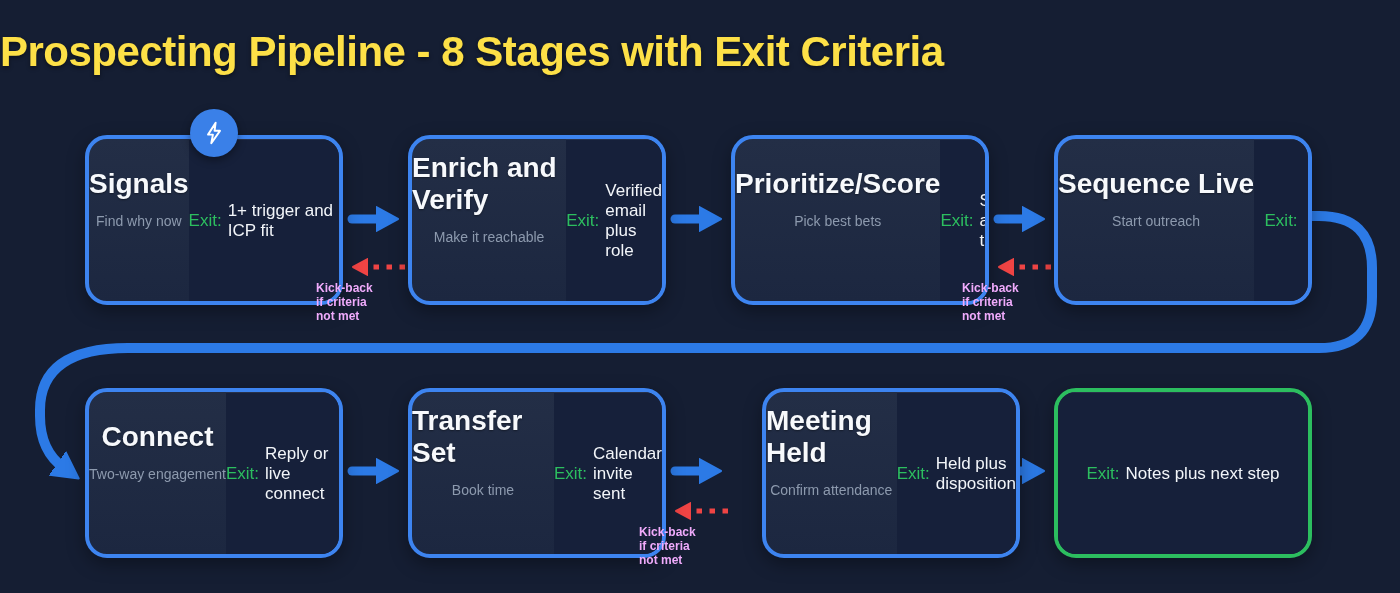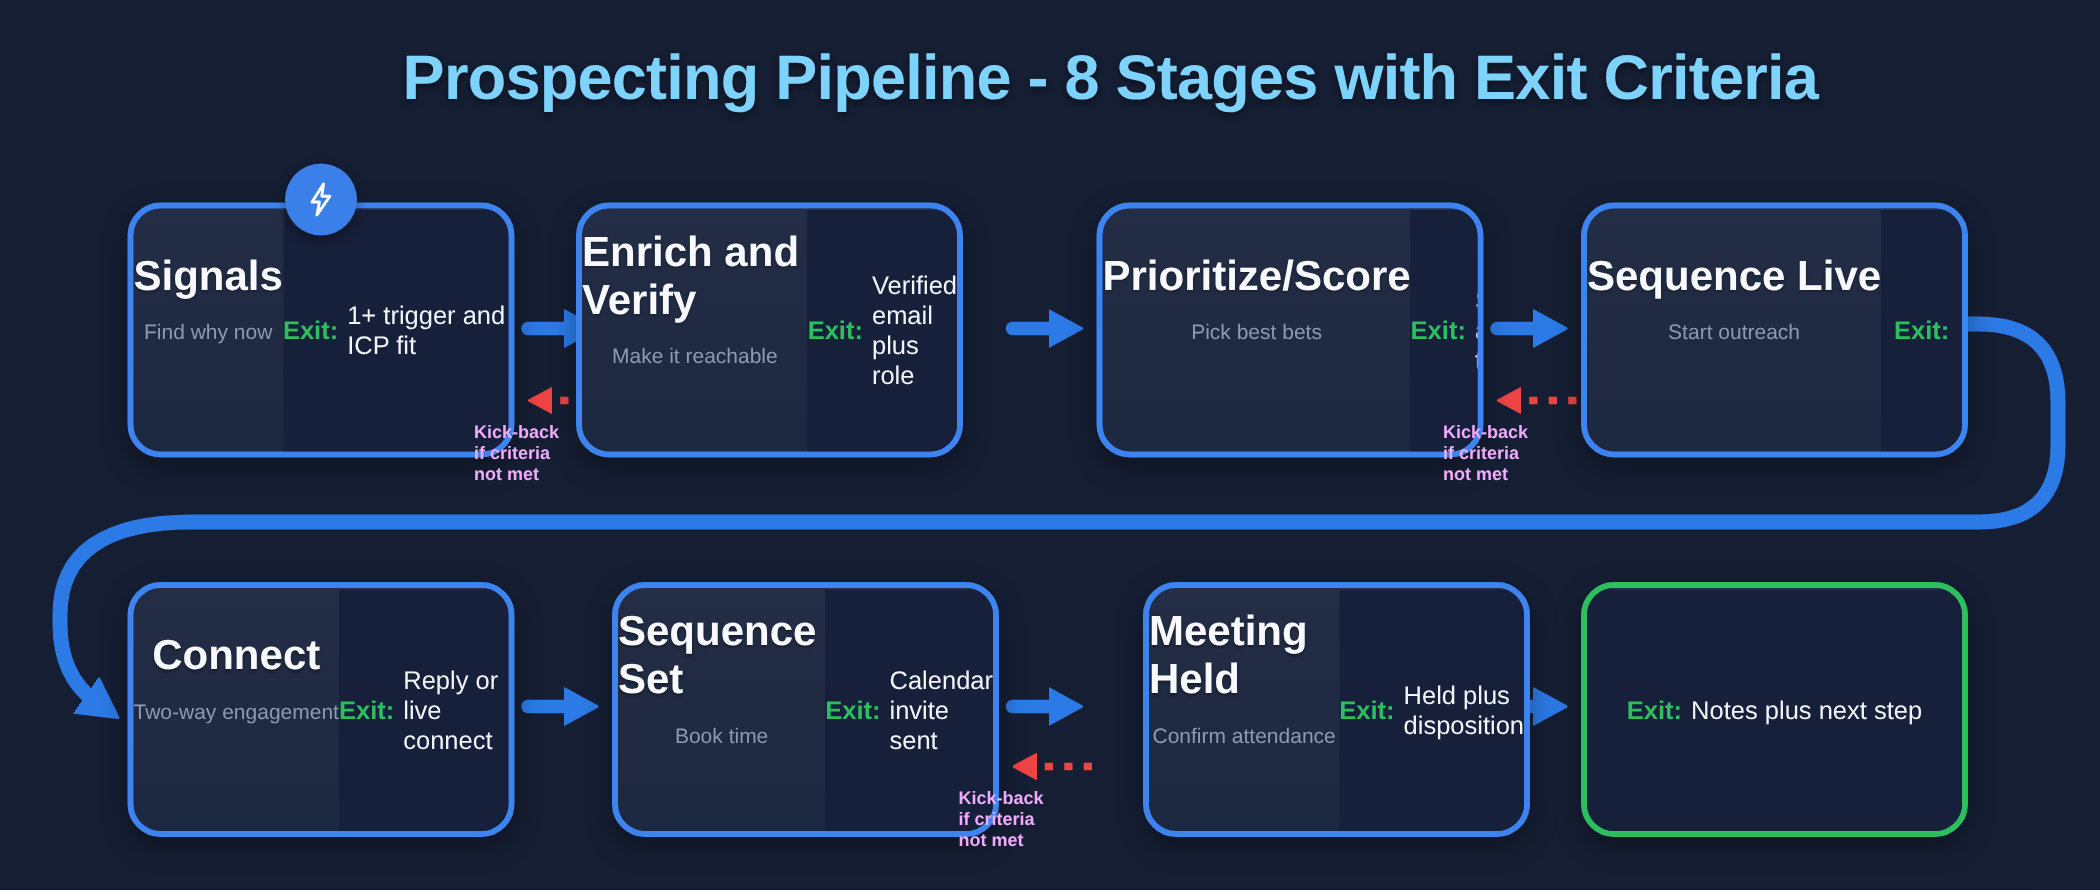--- a/index.html
+++ b/index.html
@@ -5,23 +5,23 @@
   html,body{margin:0;padding:0;background:#0d1422;}
   .canvas{
     position:relative;
     width:1400px;height:593px;
     background:#151e33;
     font-family:"Liberation Sans", sans-serif;
     overflow:hidden;
   }
   .page-title{
     position:absolute;left:0;top:28px;width:1212px;
-    text-align:right;
+    text-align:left;
     font-size:42px;font-weight:700;letter-spacing:-0.5px;
-    color:#7dd3fc;
+    color:#fde047;
     text-shadow:0 2px 4px rgba(0,0,0,0.45);
   }
   .connectors{position:absolute;left:0;top:0;z-index:1;pointer-events:none;}
   .card{
     position:absolute;width:258px;height:170px;z-index:2;
     border:4px solid #3d84f0;border-radius:22px;
     background:linear-gradient(180deg,#232e46 0%,#1c2740 100%);
     box-sizing:border-box;overflow:hidden;
     box-shadow:0 6px 18px rgba(0,0,0,0.35);
     display:flex;flex-direction:row;
@@ -36,21 +36,21 @@
     text-shadow:0 1px 2px rgba(0,0,0,0.4);
   }
   .card-subtitle{font-size:14px;color:#8d9aae;line-height:26px;}
   .card-footer{
     flex:1;background:#16203а;
     background:#16203a;
     border-top:1px solid rgba(255,255,255,0.08);
     display:flex;align-items:center;justify-content:center;
     font-size:17px;color:#f2f5f9;
   }
-  .exit-label{color:#2cbe5f;font-weight:700;}
+  .exit-label{color:#2cbe5f;font-weight:400;}
   .exit-text{margin-left:6px;font-weight:500;}
   .badge{
     position:absolute;left:190px;top:109px;width:48px;height:48px;z-index:3;
     background:#3a80e8;border-radius:50%;
     display:flex;align-items:center;justify-content:center;
     box-shadow:0 3px 8px rgba(0,0,0,0.4);
   }
   .kickback-note{
     position:absolute;z-index:2;width:120px;margin-left:-60px;
     text-align:left;
@@ -102,21 +102,21 @@
       <span class="exit-text">1+ trigger and ICP fit</span>
     </div>
   </div>
 
   <div class="badge">
     <svg width="26" height="26" viewBox="0 0 24 24" fill="none">
       <path d="M13.5 2.5 L6.5 13.5 L11 13.5 L9.5 21.5 L17.5 10 L12.5 10 Z" stroke="#ffffff" stroke-width="1.8" stroke-linejoin="round" fill="none"></path>
     </svg>
   </div>
 
-  <div class="card" style="left:384px;top:135px">
+  <div class="card" style="left:408px;top:135px">
     <div class="card-main">
       <div class="card-title">Enrich and Verify</div>
       <div class="card-subtitle">Make it reachable</div>
     </div>
     <div class="card-footer">
       <span class="exit-label">Exit:</span>
       <span class="exit-text">Verified email plus role</span>
     </div>
   </div>
 
@@ -147,21 +147,21 @@
       <div class="card-subtitle">Two-way engagement</div>
     </div>
     <div class="card-footer">
       <span class="exit-label">Exit:</span>
       <span class="exit-text">Reply or live connect</span>
     </div>
   </div>
 
   <div class="card" style="left:408px;top:388px">
     <div class="card-main">
-      <div class="card-title">Sequence Set</div>
+      <div class="card-title">Transfer Set</div>
       <div class="card-subtitle">Book time</div>
     </div>
     <div class="card-footer">
       <span class="exit-label">Exit:</span>
       <span class="exit-text">Calendar invite sent</span>
     </div>
   </div>
 
   <div class="card" style="left:762px;top:388px">
     <div class="card-main">

